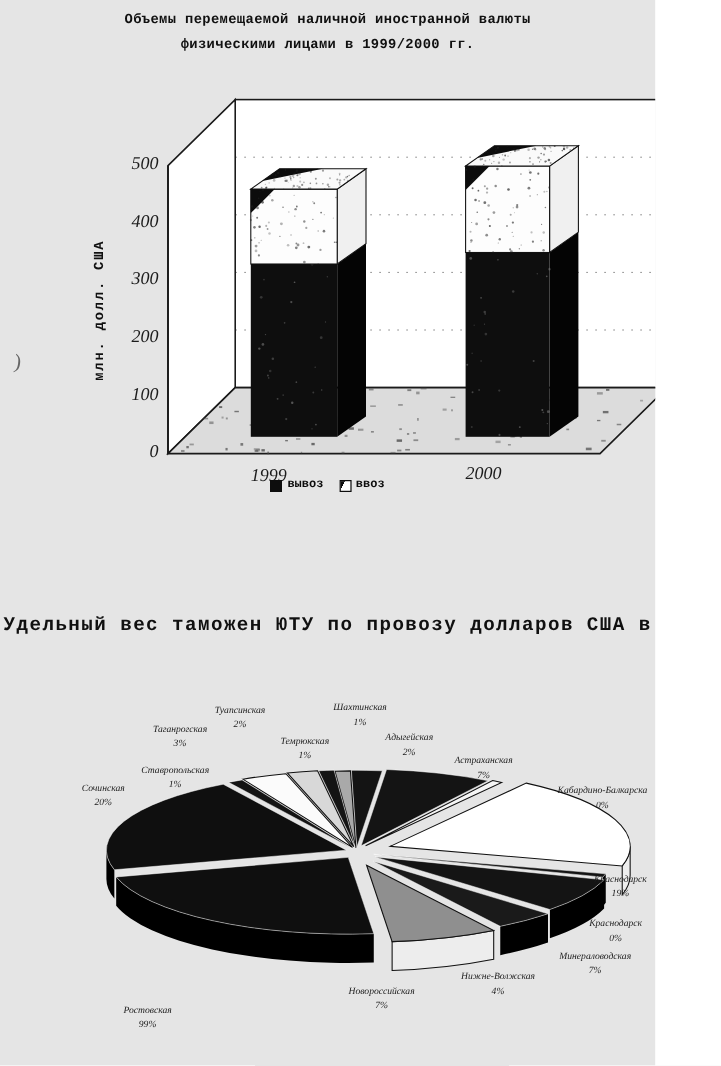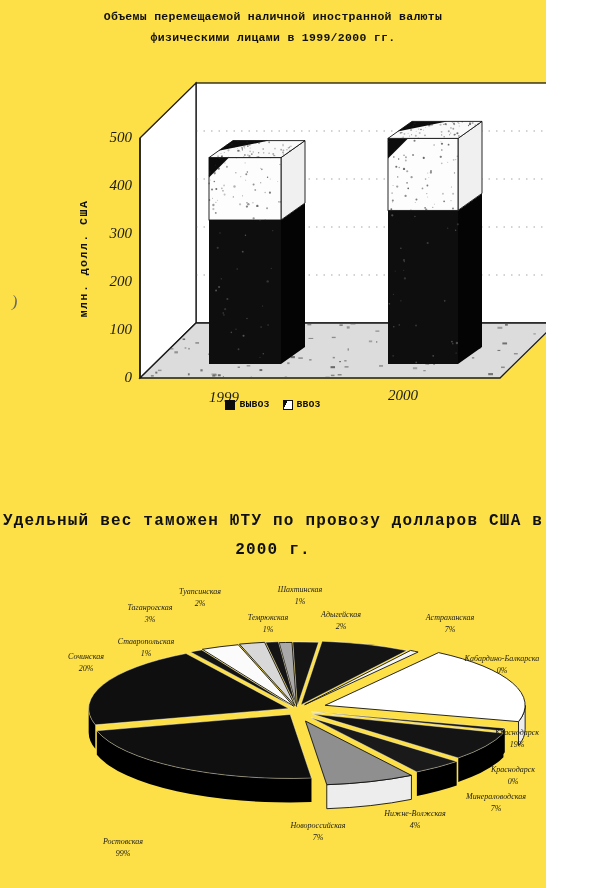--- a/index.html
+++ b/index.html
@@ -1,16 +1,16 @@
 <!DOCTYPE html>
 <html><head>
 <meta charset="utf-8">
 <style>
   html,body{margin:0;padding:0;background:#fff;}
-  #page{position:relative;width:546px;height:888px;background:#fde047;overflow:hidden;
+  #page{position:relative;width:546px;height:888px;background:#e5e5e5;overflow:hidden;
         font-family:"Liberation Sans",sans-serif;color:#111;}
   .chart-title{position:absolute;left:0;right:0;text-align:center;
         font-family:"Liberation Mono",monospace;font-weight:bold;color:#101010;}
   #bar-title{top:6px;font-size:11.5px;letter-spacing:.3px;line-height:1.85;}
   #pie-title{top:507px;font-size:16px;letter-spacing:1.2px;line-height:1.8;}
   #artifact{position:absolute;left:12px;top:292px;font-family:"Liberation Serif",serif;
         font-size:17px;color:#666;transform:rotate(8deg);}
   svg{position:absolute;left:0;}
   #bar-svg{top:0;}
   #pie-svg{top:540px;}
@@ -473,21 +473,20 @@
         <div>вывоз</div>
       </div>
       <div class="legend-item">
         <div class="sw sw-import"></div>
         <div>ввоз</div>
       </div>
     </div>
 
   <div id="pie-title" class="chart-title">
     <div>Удельный вес таможен ЮТУ по провозу долларов США в</div>
-    <div>2000 г.</div>
   </div>
 
   <svg id="pie-svg" width="601" height="348" viewBox="0 540 601 348">
       <path d="M95.2957301364188,724.8147117853397 A200,64 0 0 1 88.665167494574,708.4719490063924 l0,24 A200,64 0 0 0 95.2957301364188,748.8147117853397 Z" fill="#000" stroke="none" stroke-width="0.9"></path>
       <path d="M525.129611725956,705.3077935691448 A200,64 0 0 1 518.517339734125,721.6283791455834 l0,24 A200,64 0 0 0 525.129611725956,729.3077935691448 Z" fill="#ededed" stroke="#111" stroke-width="0.9"></path>
       <path d="M504.80175355792915,728.1888101771758 A200,64 0 0 1 502.3023443723333,730.9656834127934 l0,24 A200,64 0 0 0 504.80175355792915,752.1888101771758 Z" fill="#000" stroke="none" stroke-width="0.9"></path>
       <path d="M503.4297967342121,733.1838568623216 A200,64 0 0 1 458.2537278368777,757.9251603355377 l0,24 A200,64 0 0 0 503.4297967342121,757.1838568623216 Z" fill="#000" stroke="none" stroke-width="0.9"></path>
       <path d="M456.6685212509734,761.4917064483511 A200,64 0 0 1 416.88541184983217,771.9389585685717 l0,24 A200,64 0 0 0 456.6685212509734,785.4917064483511 Z" fill="#000" stroke="none" stroke-width="0.9"></path>
       <path d="M311.4782591135832,778.0842835026303 A200,64 0 0 1 96.8253612415611,730.7904666657938 l0,24 A200,64 0 0 0 311.4782591135832,802.0842835026303 Z" fill="#000" stroke="none" stroke-width="0.9"></path>
       <path d="M411.41329261705033,775.3455750007828 A200,64 0 0 1 326.7676126068197,784.6961402110737 l0,24 A200,64 0 0 0 411.41329261705033,799.3455750007828 Z" fill="#ededed" stroke="#111" stroke-width="0.9"></path>
@@ -509,21 +508,21 @@
     </svg>
   <div id="pie-labels">
       <div class="pie-label" style="left: 300px; top: 584px;">
         <div>Шахтинская</div>
         <div>1%</div>
       </div>
       <div class="pie-label" style="left: 341px; top: 609px;">
         <div>Адыгейская</div>
         <div>2%</div>
       </div>
-      <div class="pie-label" style="left: 403px; top: 612px; margin-left: 47px;">
+      <div class="pie-label" style="left: 403px; top: 628px;">
         <div>Астраханская</div>
         <div>7%</div>
       </div>
       <div class="pie-label" style="left: 502px; top: 633px; margin-top: 20px;">
         <div>Кабардино-Балкарска</div>
         <div>0%</div>
       </div>
       <div class="pie-label" style="left: 517px; top: 703px; margin-top: 24px;">
         <div>Краснодарск</div>
         <div>19%</div>
@@ -557,19 +556,19 @@
         <div>1%</div>
       </div>
       <div class="pie-label" style="left: 150px; top: 602px;">
         <div>Таганрогская</div>
         <div>3%</div>
       </div>
       <div class="pie-label" style="left: 200px; top: 586px;">
         <div>Туапсинская</div>
         <div>2%</div>
       </div>
-      <div class="pie-label" style="left: 268px; top: 612px;">
+      <div class="pie-label" style="left: 254px; top: 612px;">
         <div>Темрюкская</div>
         <div>1%</div>
       </div>
     </div>
 
 </div>
 
 </body></html>

